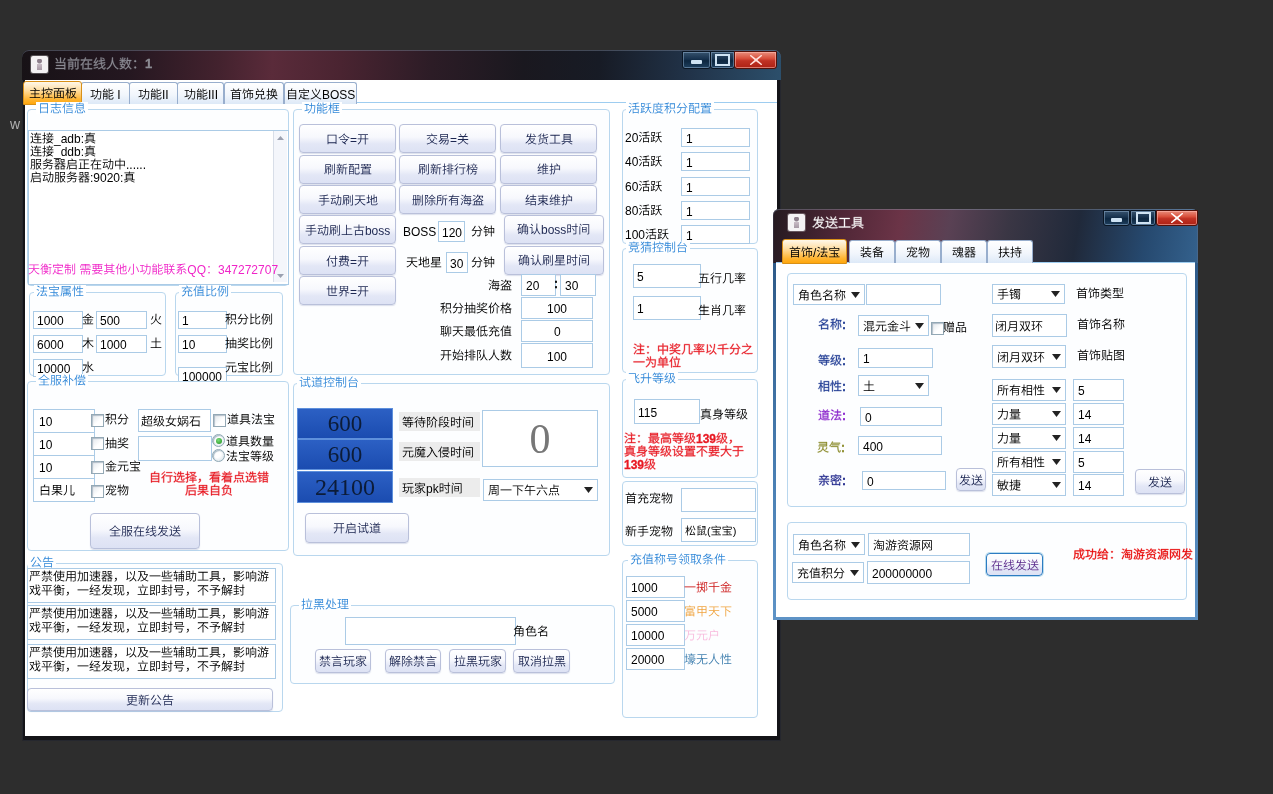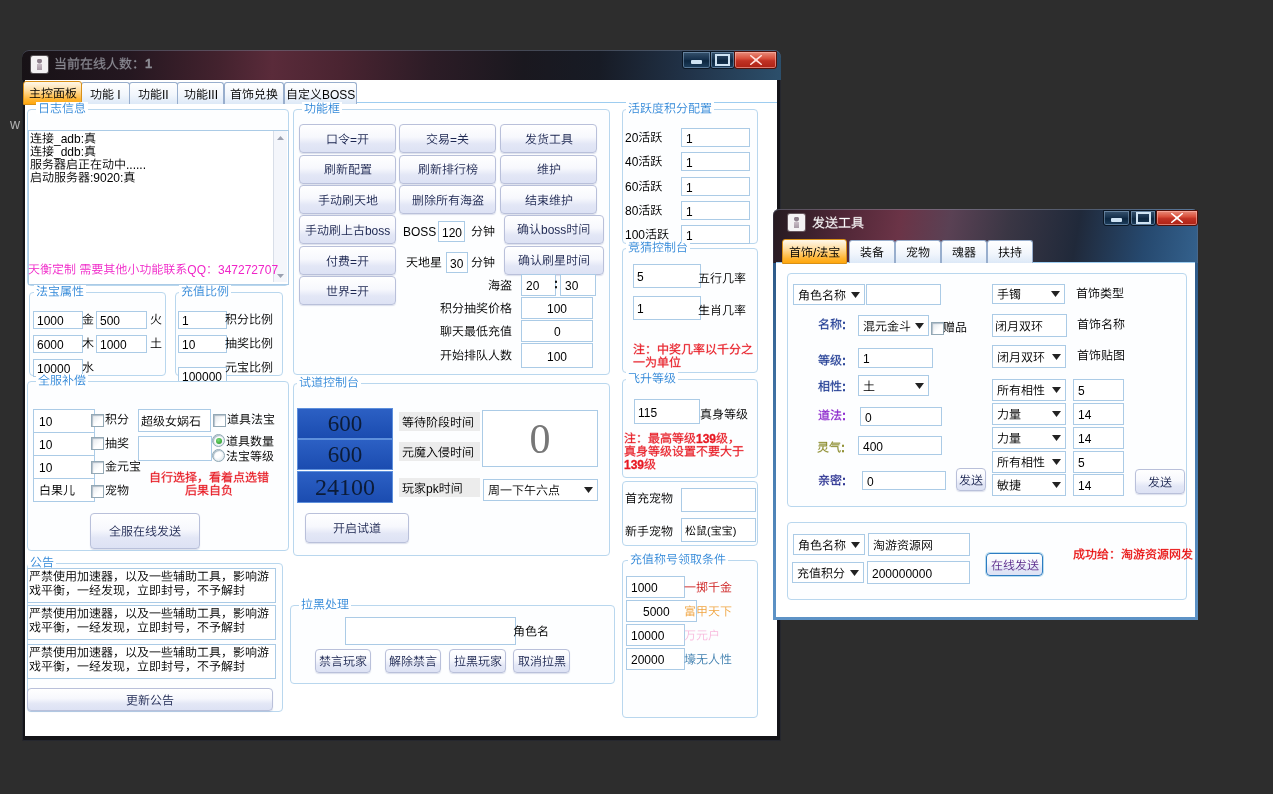--- a/index.html
+++ b/index.html
@@ -1188,21 +1188,21 @@
       </svg>
     </div>
     <div class="lb" style="left:684px;top:581px;">
       <svg class="t" width="48.0" height="12.0" viewBox="0 0 4000 1000" style="overflow:visible" fill="#cc1616">
         <use href="#u4E00" x="0"></use>
         <use href="#u63B7" x="1000"></use>
         <use href="#u5343" x="2000"></use>
         <use href="#u91D1" x="3000"></use>
       </svg>
     </div>
-    <div class="inp" style="left:626px;top:600px;width:53px;height:20px;padding-left:16px;">
+    <div class="inp" style="left:626px;top:600px;width:53px;height:20px;padding-left:4px;">
       <svg class="t" width="26.7" height="12.0" viewBox="0 0 2225 1000" style="overflow:visible" fill="#000">
         <text x="0" y="880" font-family="Liberation Sans" font-size="1000" xml:space="preserve">5000</text>
       </svg>
     </div>
     <div class="lb" style="left:684px;top:605px;">
       <svg class="t" width="48.0" height="12.0" viewBox="0 0 4000 1000" style="overflow:visible" fill="#f0a23c">
         <use href="#u5BCC" x="0"></use>
         <use href="#u7532" x="1000"></use>
         <use href="#u5929" x="2000"></use>
         <use href="#u4E0B" x="3000"></use>

